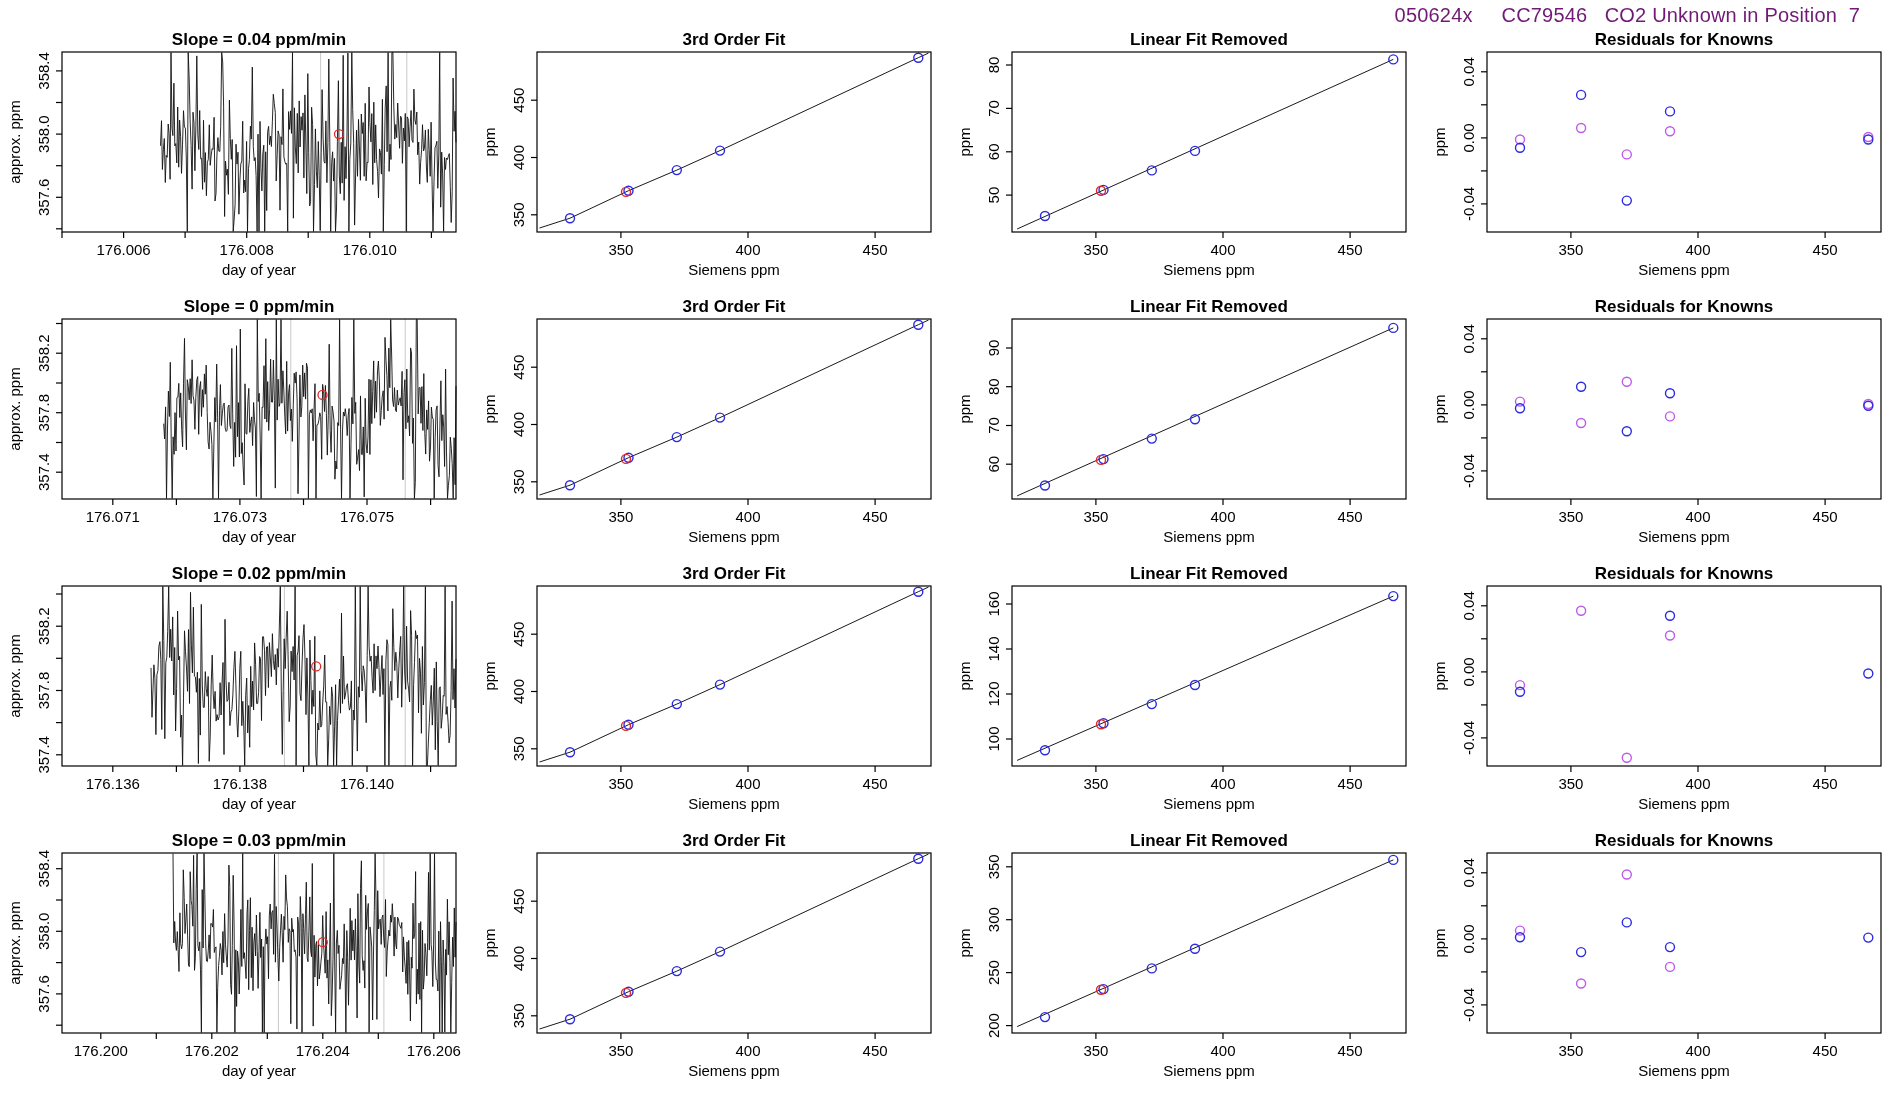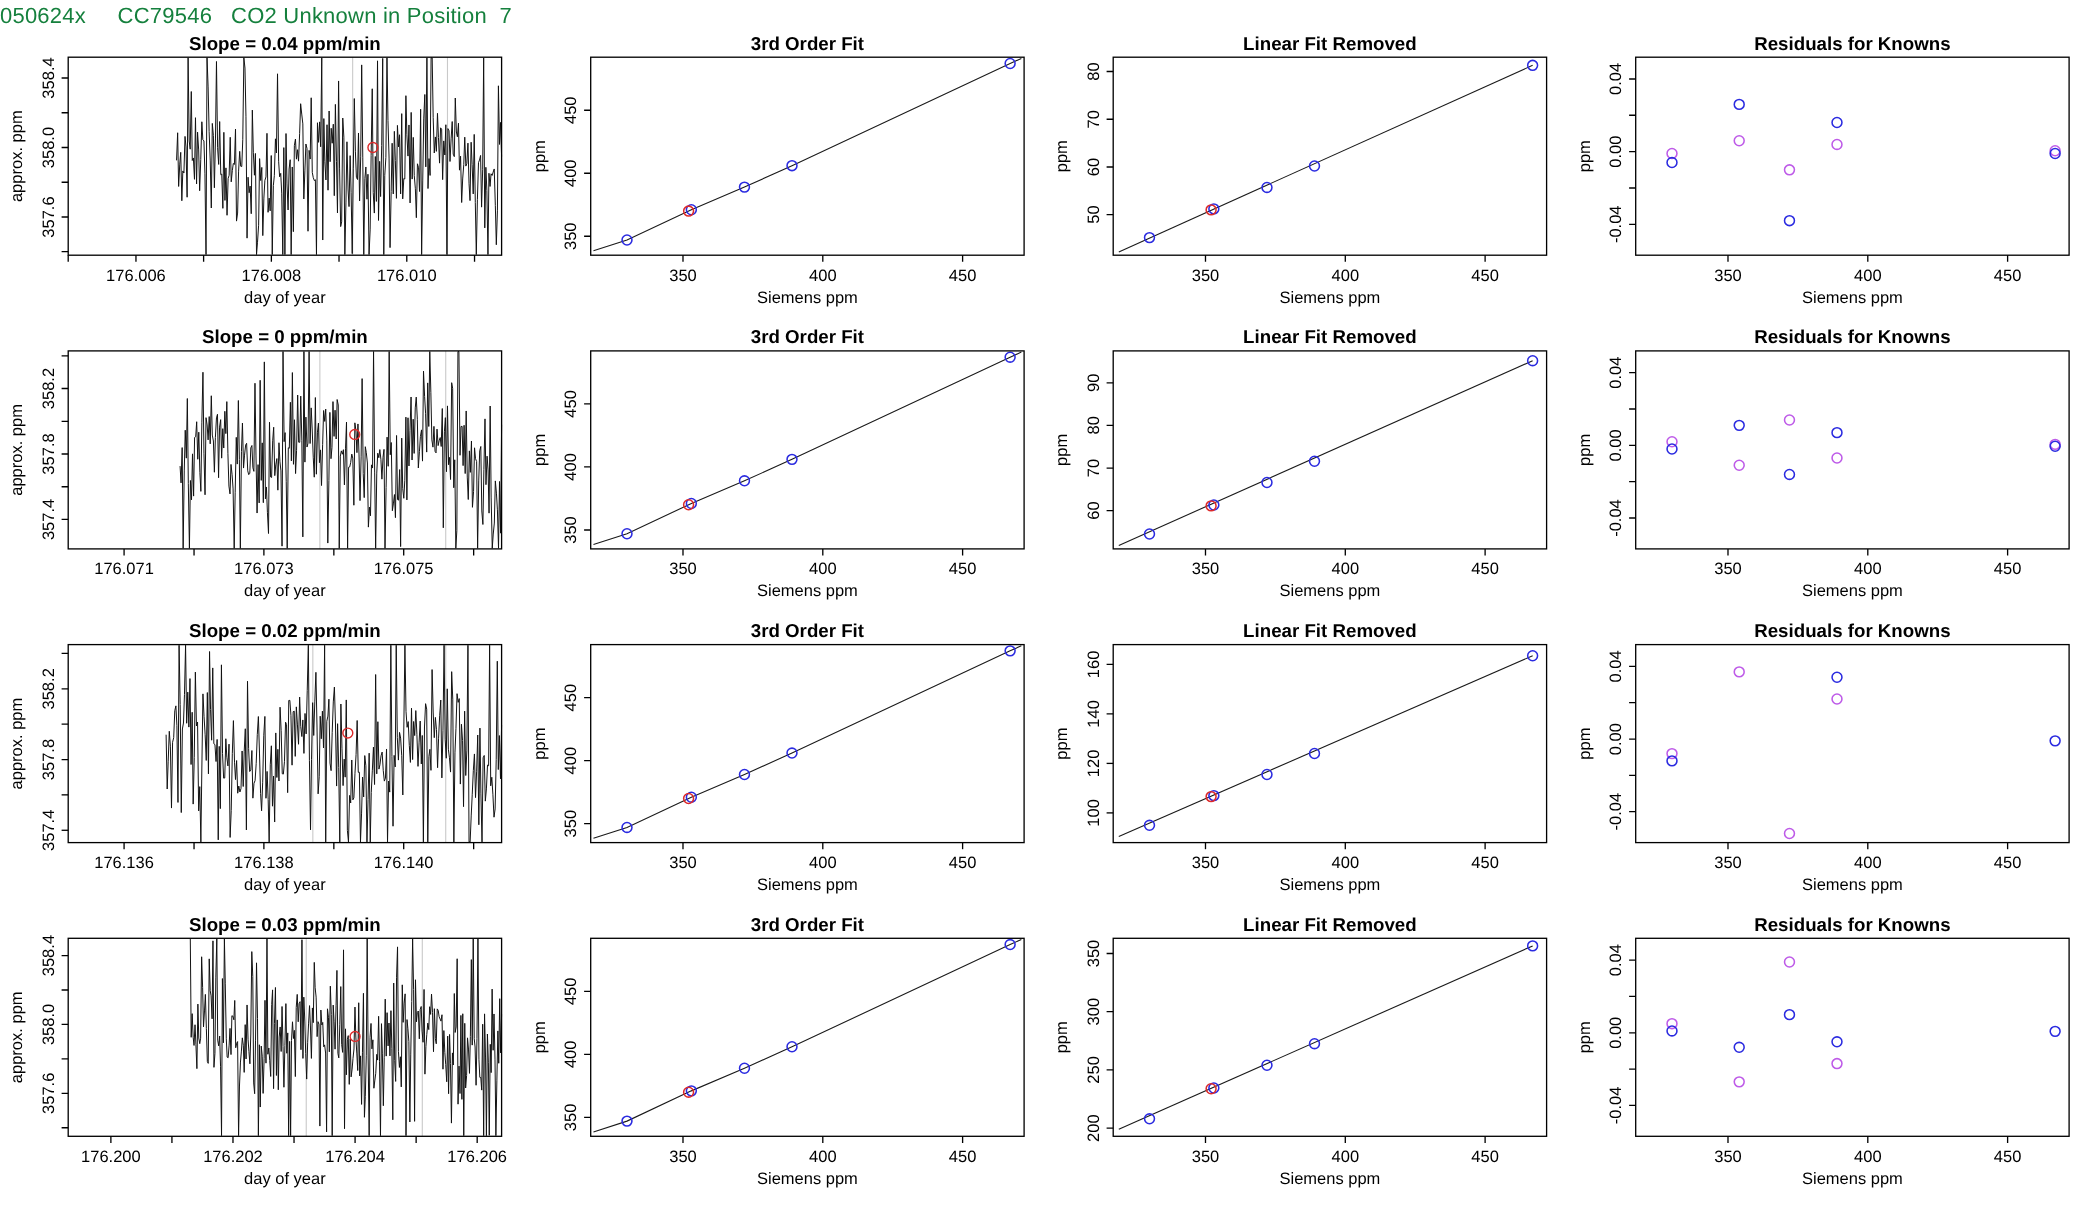--- a/index.html
+++ b/index.html
@@ -1,18 +1,18 @@
 <!DOCTYPE html>
 <html><head>
 <meta charset="utf-8">
 <style>
   html,body{margin:0;padding:0;background:#ffffff;}
   body{width:1900px;height:1100px;overflow:hidden;font-family:"Liberation Sans",sans-serif;}
-  #page-title{position:absolute;top:4px;left:0;width:1860px;text-align:left;
-    font-size:20px;color:#15803d;white-space:pre;letter-spacing:0.2px;}
+  #page-title{position:absolute;top:4px;left:0;width:1860px;text-align:right;
+    font-size:20px;color:#701a75;white-space:pre;letter-spacing:0.2px;}
   #plot-grid{position:absolute;top:28px;left:0;width:1900px;height:1068px;
     display:grid;grid-template-columns:repeat(4,475px);grid-template-rows:repeat(4,267px);}
   svg text{font-family:"Liberation Sans",sans-serif;fill:#000;}
 </style>
 </head>
 <body>
 
 <div id="page-title">050624x     CC79546   CO2 Unknown in Position  7</div>
 <div id="plot-grid">
     <svg width="475" height="267" viewBox="0 0 475 267">

